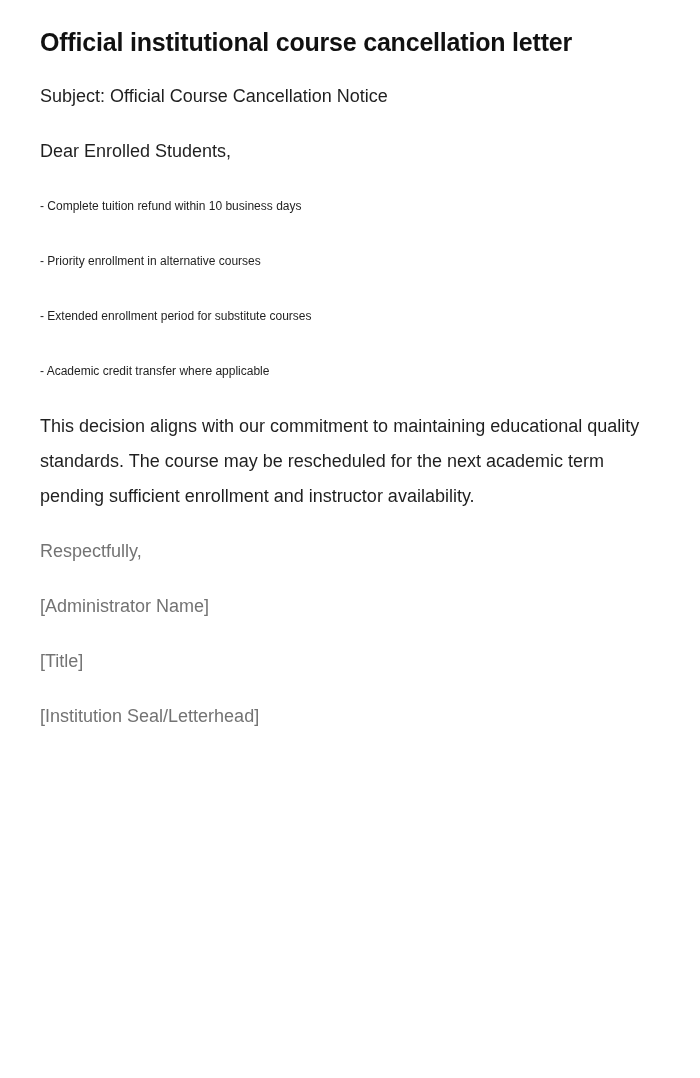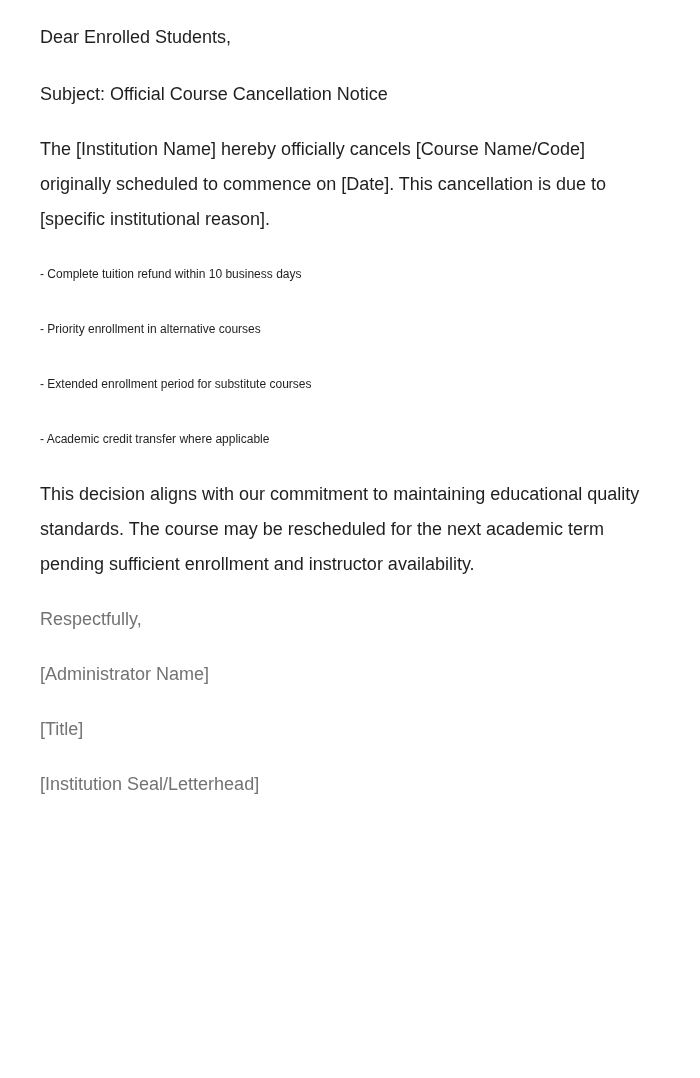--- a/index.html
+++ b/index.html
@@ -59,26 +59,26 @@
   }
   .tail-space {
     height: 40px;
   }
 </style>
 </head>
 <body>
 
 <div class="page">
 
+  <h1 class="doc-title">Official institutional course cancellation letter</h1>
+
+  <p class="para first-after-title">Subject: Official Course Cancellation Notice</p>
 
   <p class="para">Dear Enrolled Students,</p>
 
-  <p class="para first-after-title">Subject: Official Course Cancellation Notice</p>
-
-  <p class="para">The [Institution Name] hereby officially cancels [Course Name/Code] originally scheduled to commence on [Date]. This cancellation is due to [specific institutional reason].</p>
 
 
   <p class="bullet">- Complete tuition refund within 10 business days</p>
 
   <p class="bullet">- Priority enrollment in alternative courses</p>
 
   <p class="bullet">- Extended enrollment period for substitute courses</p>
 
   <p class="bullet">- Academic credit transfer where applicable</p>
 

